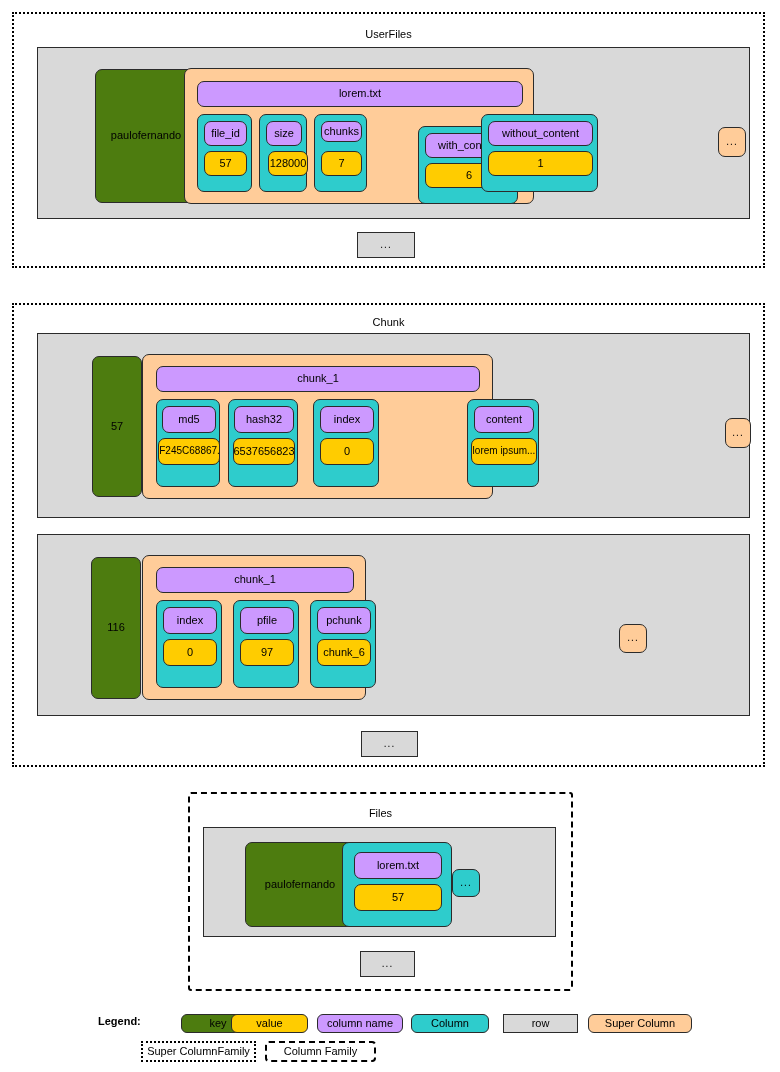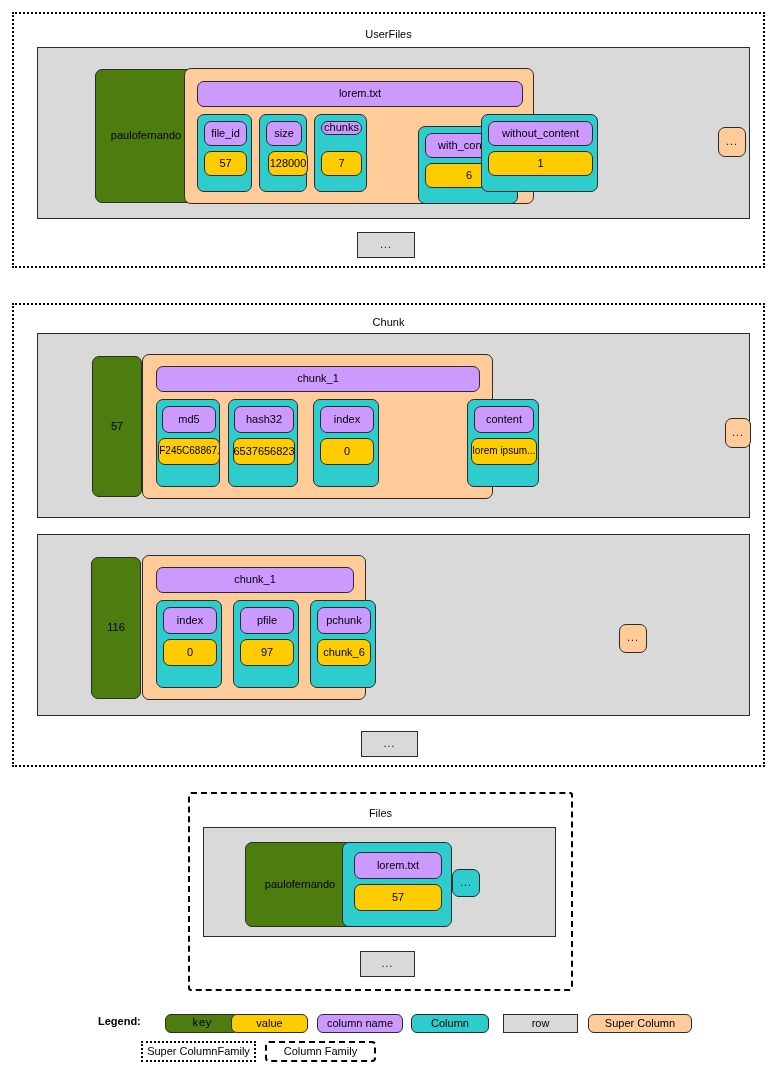--- a/index.html
+++ b/index.html
@@ -119,21 +119,21 @@
         <div class="abs colname ctr" style="left:6px; top:6px; width:43px; height:25px;">file_id</div>
         <div class="abs value ctr" style="left:6px; top:36px; width:43px; height:25px;">57</div>
       </div>
 
       <div class="abs column" style="left:74px; top:45px; width:48px; height:78px;">
         <div class="abs colname ctr" style="left:6px; top:6px; width:36px; height:25px;">size</div>
         <div class="abs value ctr" style="left:8px; top:36px; width:40px; height:25px;">128000</div>
       </div>
 
       <div class="abs column" style="left:129px; top:45px; width:53px; height:78px;">
-        <div class="abs colname ctr" style="left:6px; top:6px; width:41px; height:14px;">chunks</div>
+        <div class="abs colname ctr" style="left:6px; top:6px; width:41px; height:21px;">chunks</div>
         <div class="abs value ctr" style="left:6px; top:36px; width:41px; height:25px;">7</div>
       </div>
 
       <div class="abs column" style="left:189px; top:57px; width:100px; height:78px;margin-left:44px;">
         <div class="abs colname ctr" style="left:6px; top:6px; width:88px; height:25px;">with_content</div>
         <div class="abs value ctr" style="left:6px; top:36px; width:88px; height:25px;">6</div>
       </div>
 
       <div class="abs column" style="left:296px; top:45px; width:117px; height:78px;">
         <div class="abs colname ctr" style="left:6px; top:6px; width:105px; height:25px;">without_content</div>
@@ -227,21 +227,21 @@
   </div>
 
 </div>
 
 <div class="abs row ctr ellip" style="left:360px; top:951px; width:55px; height:26px;">...</div>
 
 <div class="abs" style="left:0px; top:1010px; width:780px; height:62px;">
 
   <div class="abs legend-label ctr" style="left:98px; top:1px; width:52px; height:21px; justify-content:flex-start;">Legend:</div>
 
-  <div class="abs legend-chip key ctr" style="left:133px; top:4px; width:74px;font-family:Liberation Mono, monospace;">key</div>
+  <div class="abs legend-chip key ctr" style="left:149px; top:4px; width:74px;">key</div>
 
   <div class="abs legend-chip value ctr" style="left:231px; top:4px; width:77px;">value</div>
 
   <div class="abs legend-chip colname ctr" style="left:317px; top:4px; width:86px;">column name</div>
 
   <div class="abs legend-chip column ctr" style="left:411px; top:4px; width:78px;">Column</div>
 
   <div class="abs legend-chip row sq ctr" style="left:503px; top:4px; width:75px;">row</div>
 
   <div class="abs legend-chip supercol ctr" style="left:588px; top:4px; width:104px;">Super Column</div>

